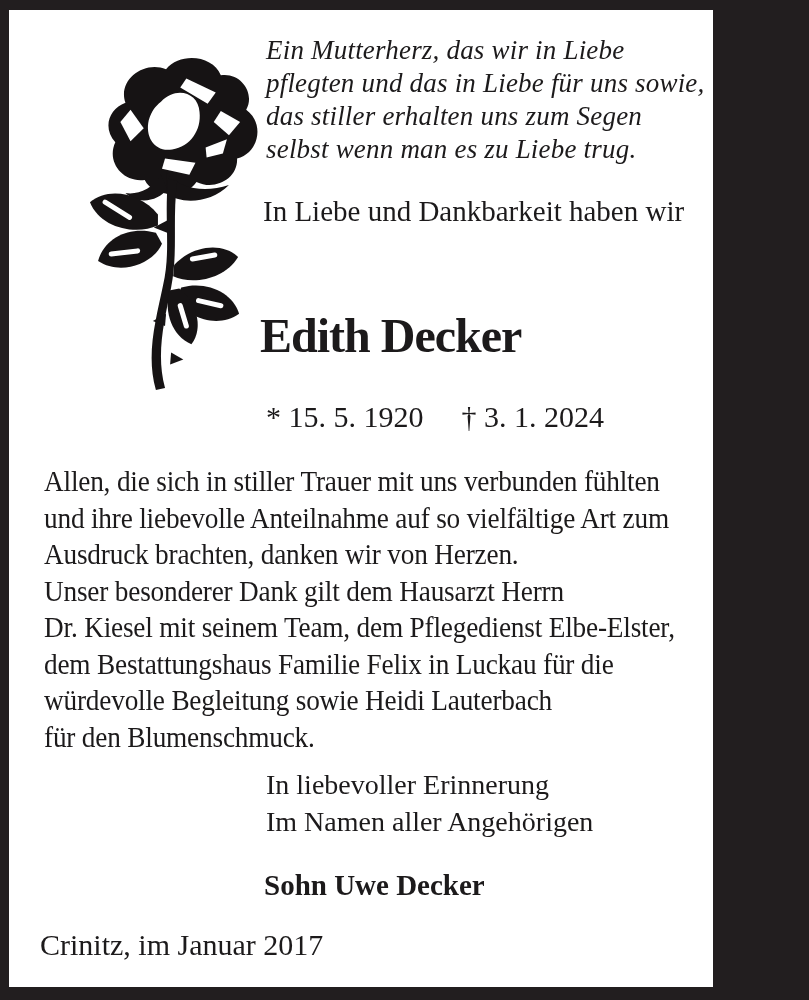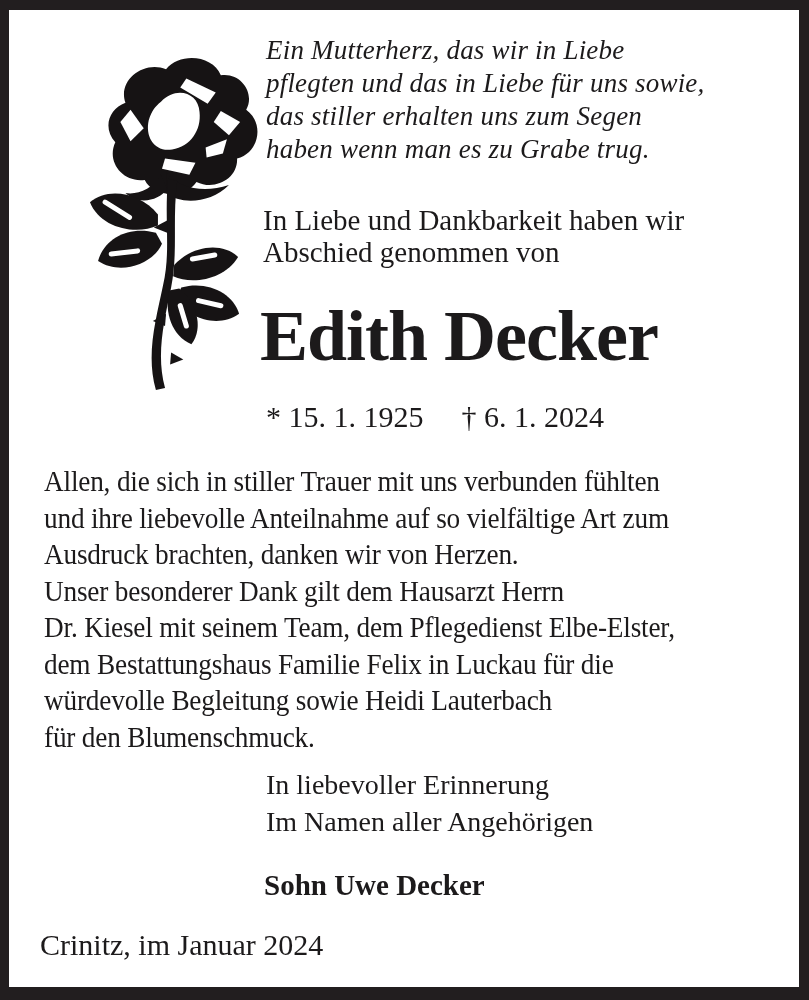--- a/index.html
+++ b/index.html
@@ -3,21 +3,21 @@
 <meta charset="utf-8">
 <style>
   html, body { margin: 0; padding: 0; }
   body {
     background: #221e1f;
     font-family: "Liberation Serif", serif;
     -webkit-font-smoothing: antialiased;
   }
   .stage {
     position: relative;
-    width: 809px;
+    width: 713px;
     height: 1000px;
     background: #221e1f;
     overflow: hidden;
     text-decoration: underline;
   }
   .paper {
     position: absolute;
     left: 9px;
     top: 10px;
     width: 790px;
@@ -37,28 +37,28 @@
   .poem {
     left: 266px;
     top: 34px;
     font-style: italic;
     font-size: 27px;
     line-height: 33px;
     letter-spacing: 0.2px;
   }
   .intro {
     left: 263px;
-    top: 204px;
+    top: 195px;
     font-size: 29px;
     line-height: 32px;
   }
   .name {
     left: 260px;
     top: 296px;
-    font-size: 72px;
+    font-size: 48px;
     line-height: 80px;
     font-weight: bold;
     letter-spacing: -1px;
   }
   .dates {
     left: 266px;
     top: 401px;
     font-size: 30px;
     line-height: 32px;
   }
@@ -128,46 +128,45 @@
       <path d="M124,206 L146,202" stroke="#ffffff" stroke-width="5" stroke-linecap="round"></path>
       <path d="M130,247 L152,252" stroke="#ffffff" stroke-width="5" stroke-linecap="round"></path>
       <path d="M112,252 L118,272" stroke="#ffffff" stroke-width="5" stroke-linecap="round"></path>
     </svg>
   </div>
 
   <div class="abs poem">
     <div>Ein Mutterherz, das wir in Liebe</div>
     <div>pflegten und das in Liebe für uns sowie,</div>
     <div>das stiller erhalten uns zum Segen</div>
-    <div>haben wenn man es zu Grabe trug.</div>
+    <div>selbst wenn man es zu Liebe trug.</div>
   </div>
 
   <div class="abs intro">
     <div>In Liebe und Dankbarkeit haben wir</div>
-    <div>Abschied genommen von</div>
   </div>
 
   <div class="abs name">Edith Decker</div>
 
   <div class="abs dates">
-    <span class="birth">* 15. 1. 1925</span><span>† 6. 1. 2024</span>
+    <span class="birth">* 15. 5. 1920</span><span>† 3. 1. 2024</span>
   </div>
 
   <div class="abs thanks">
     <div>Allen, die sich in stiller Trauer mit uns verbunden fühlten</div>
     <div>und ihre liebevolle Anteilnahme auf so vielfältige Art zum</div>
     <div>Ausdruck brachten, danken wir von Herzen.</div>
     <div>Unser besonderer Dank gilt dem Hausarzt Herrn</div>
     <div>Dr. Kiesel mit seinem Team, dem Pflegedienst Elbe-Elster,</div>
     <div>dem Bestattungshaus Familie Felix in Luckau für die</div>
     <div>würdevolle Begleitung sowie Heidi Lauterbach</div>
     <div>für den Blumenschmuck.</div>
   </div>
 
   <div class="abs signature">Sohn Uwe Decker</div>
 
   <div class="abs memorial">
     <div>In liebevoller Erinnerung</div>
     <div>Im Namen aller Angehörigen</div>
   </div>
 
-  <div class="abs place-date">Crinitz, im Januar 2024</div>
+  <div class="abs place-date">Crinitz, im Januar 2017</div>
 </div>
 
 </body></html>

